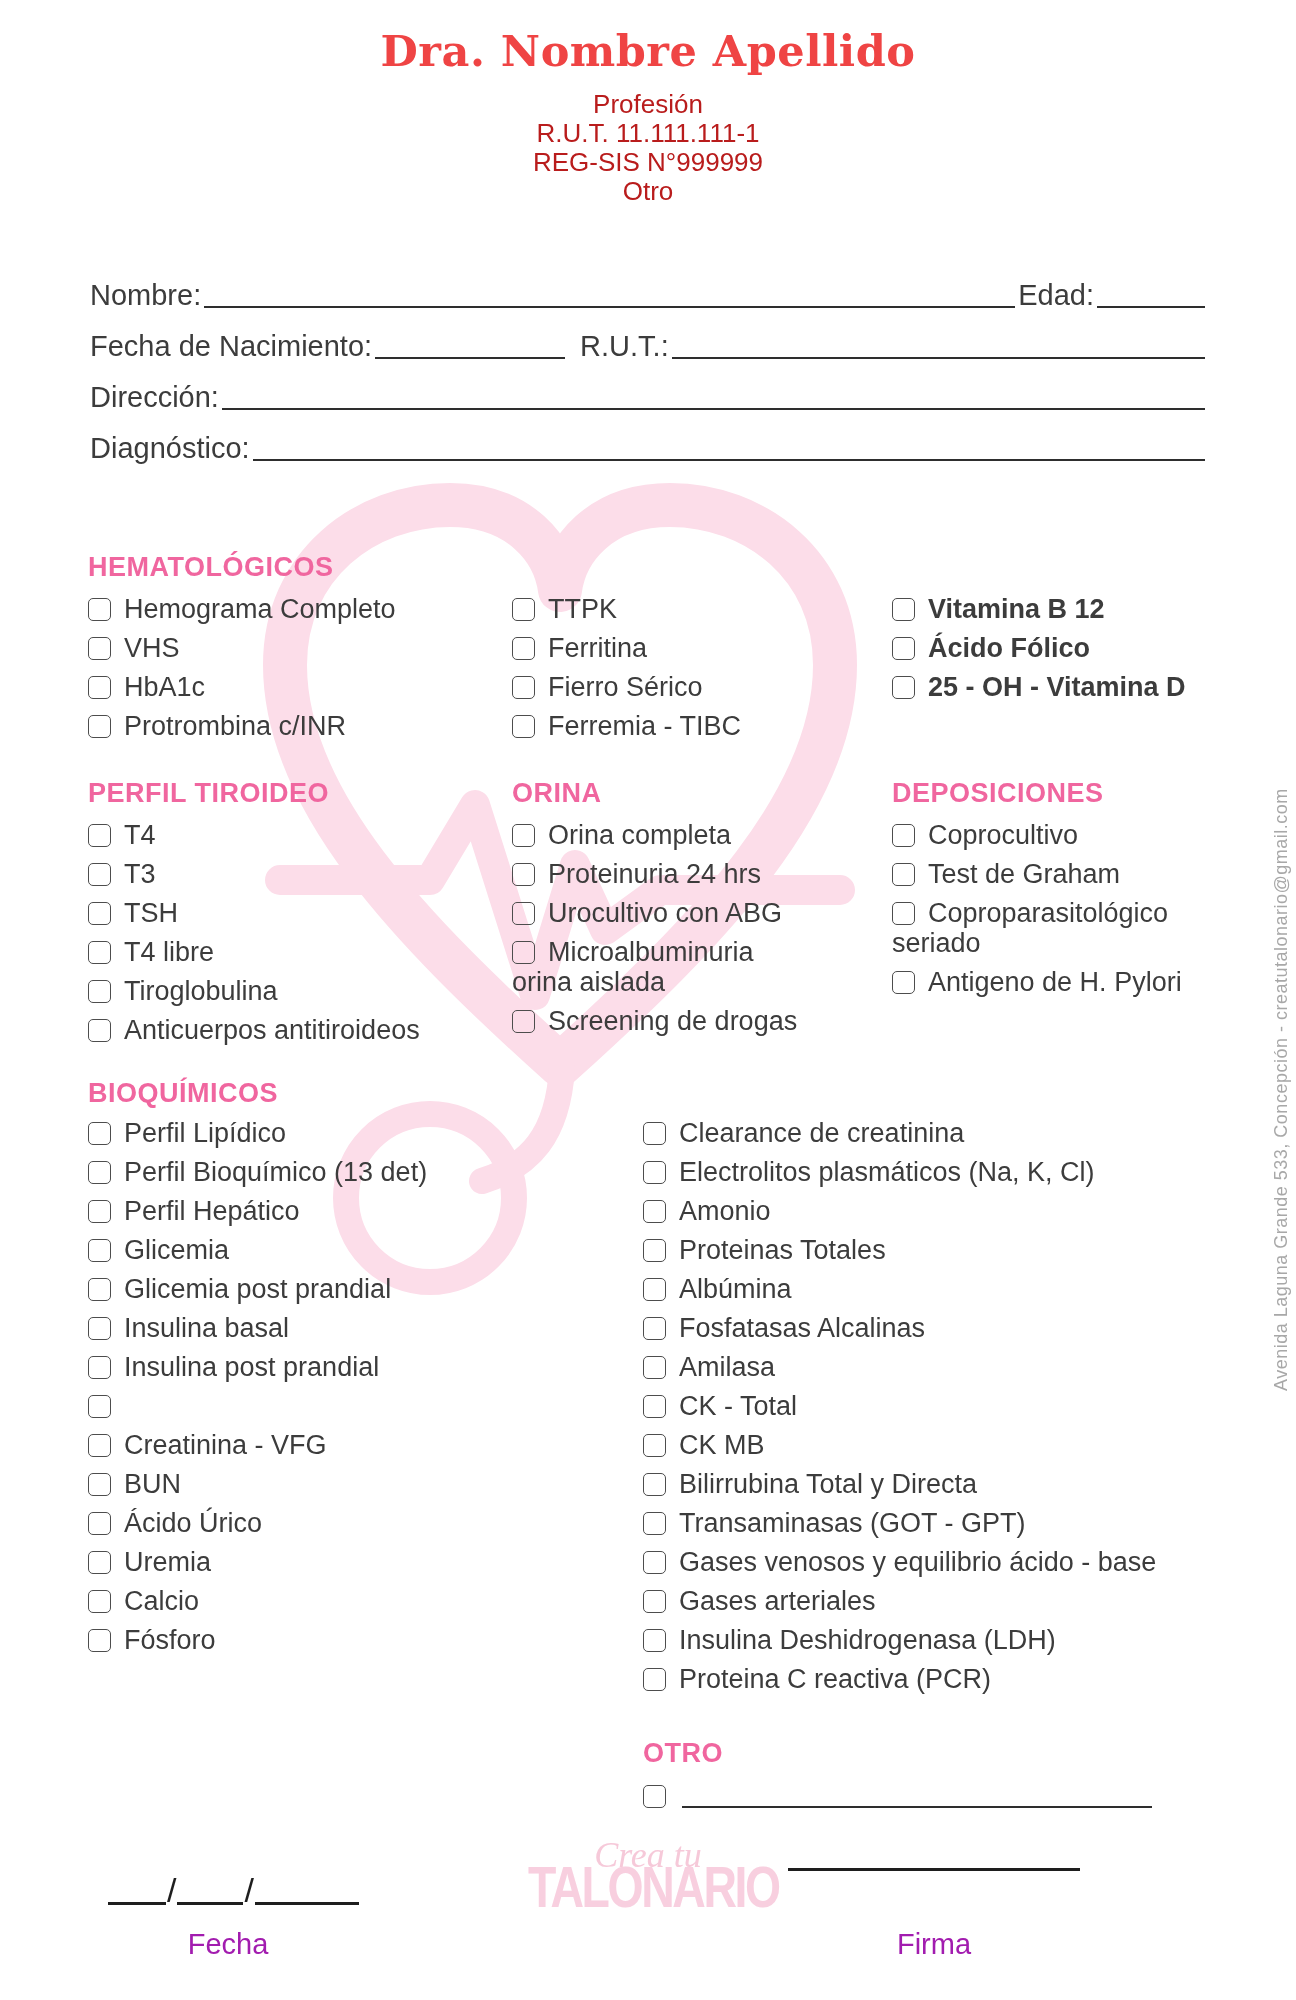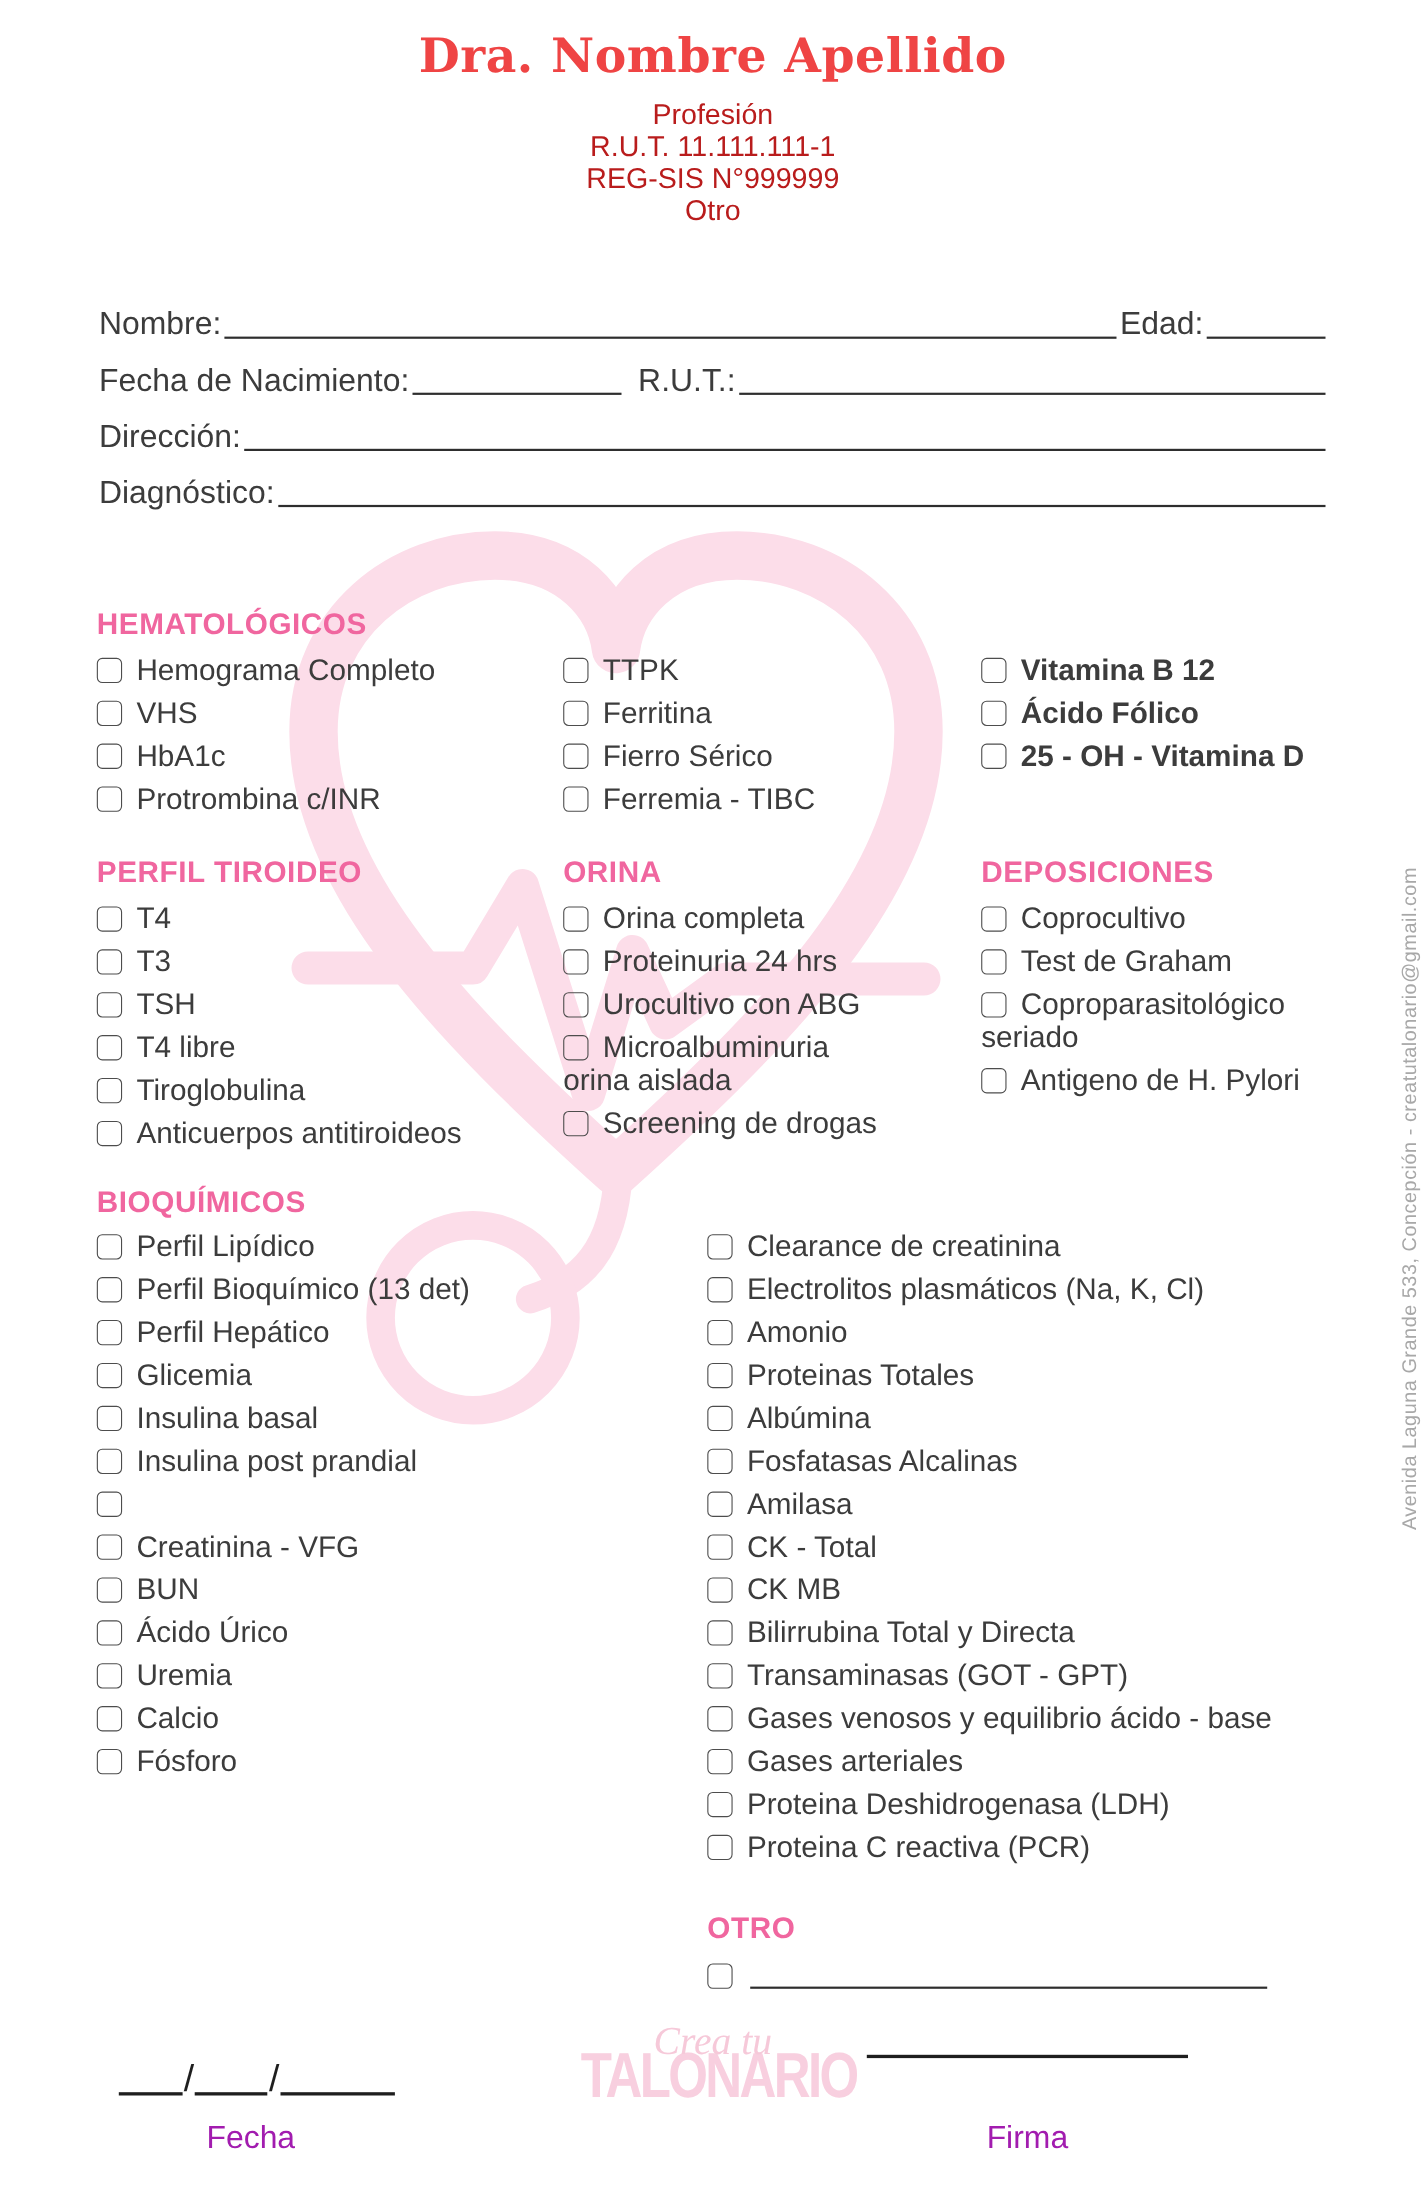--- a/index.html
+++ b/index.html
@@ -176,20 +176,21 @@
   <div class="chk-col" style="left:88px;top:1118px;width:470px;">
 
       <div class="chk-item"><span class="chk"></span><span>Perfil Lipídico</span></div>
 
       <div class="chk-item"><span class="chk"></span><span>Perfil Bioquímico (13 det)</span></div>
 
       <div class="chk-item"><span class="chk"></span><span>Perfil Hepático</span></div>
 
       <div class="chk-item"><span class="chk"></span><span>Glicemia</span></div>
 
+      <div class="chk-item"><span class="chk"></span><span>Glicemia post prandial</span></div>
 
       <div class="chk-item"><span class="chk"></span><span>Insulina basal</span></div>
 
       <div class="chk-item"><span class="chk"></span><span>Insulina post prandial</span></div>
 
       <div class="chk-item"><span class="chk"></span></div>
 
       <div class="chk-item"><span class="chk"></span><span>Creatinina - VFG</span></div>
 
       <div class="chk-item"><span class="chk"></span><span>BUN</span></div>
@@ -224,21 +225,21 @@
       <div class="chk-item"><span class="chk"></span><span>CK MB</span></div>
 
       <div class="chk-item"><span class="chk"></span><span>Bilirrubina Total y Directa</span></div>
 
       <div class="chk-item"><span class="chk"></span><span>Transaminasas (GOT - GPT)</span></div>
 
       <div class="chk-item"><span class="chk"></span><span>Gases venosos y equilibrio ácido - base</span></div>
 
       <div class="chk-item"><span class="chk"></span><span>Gases arteriales</span></div>
 
-      <div class="chk-item"><span class="chk"></span><span>Proteina Deshidrogenasa (LDH)</span></div>
+      <div class="chk-item"><span class="chk"></span><span>Insulina Deshidrogenasa (LDH)</span></div>
 
       <div class="chk-item"><span class="chk"></span><span>Proteina C reactiva (PCR)</span></div>
     </div>
 
   <div class="sec-title" style="left:643px;top:1738px;">OTRO</div>
   <div class="chk-col otro-row" style="left:643px;top:1780px;width:512px;">
     <span class="chk"></span>
     <div class="fill"></div>
   </div>
 

